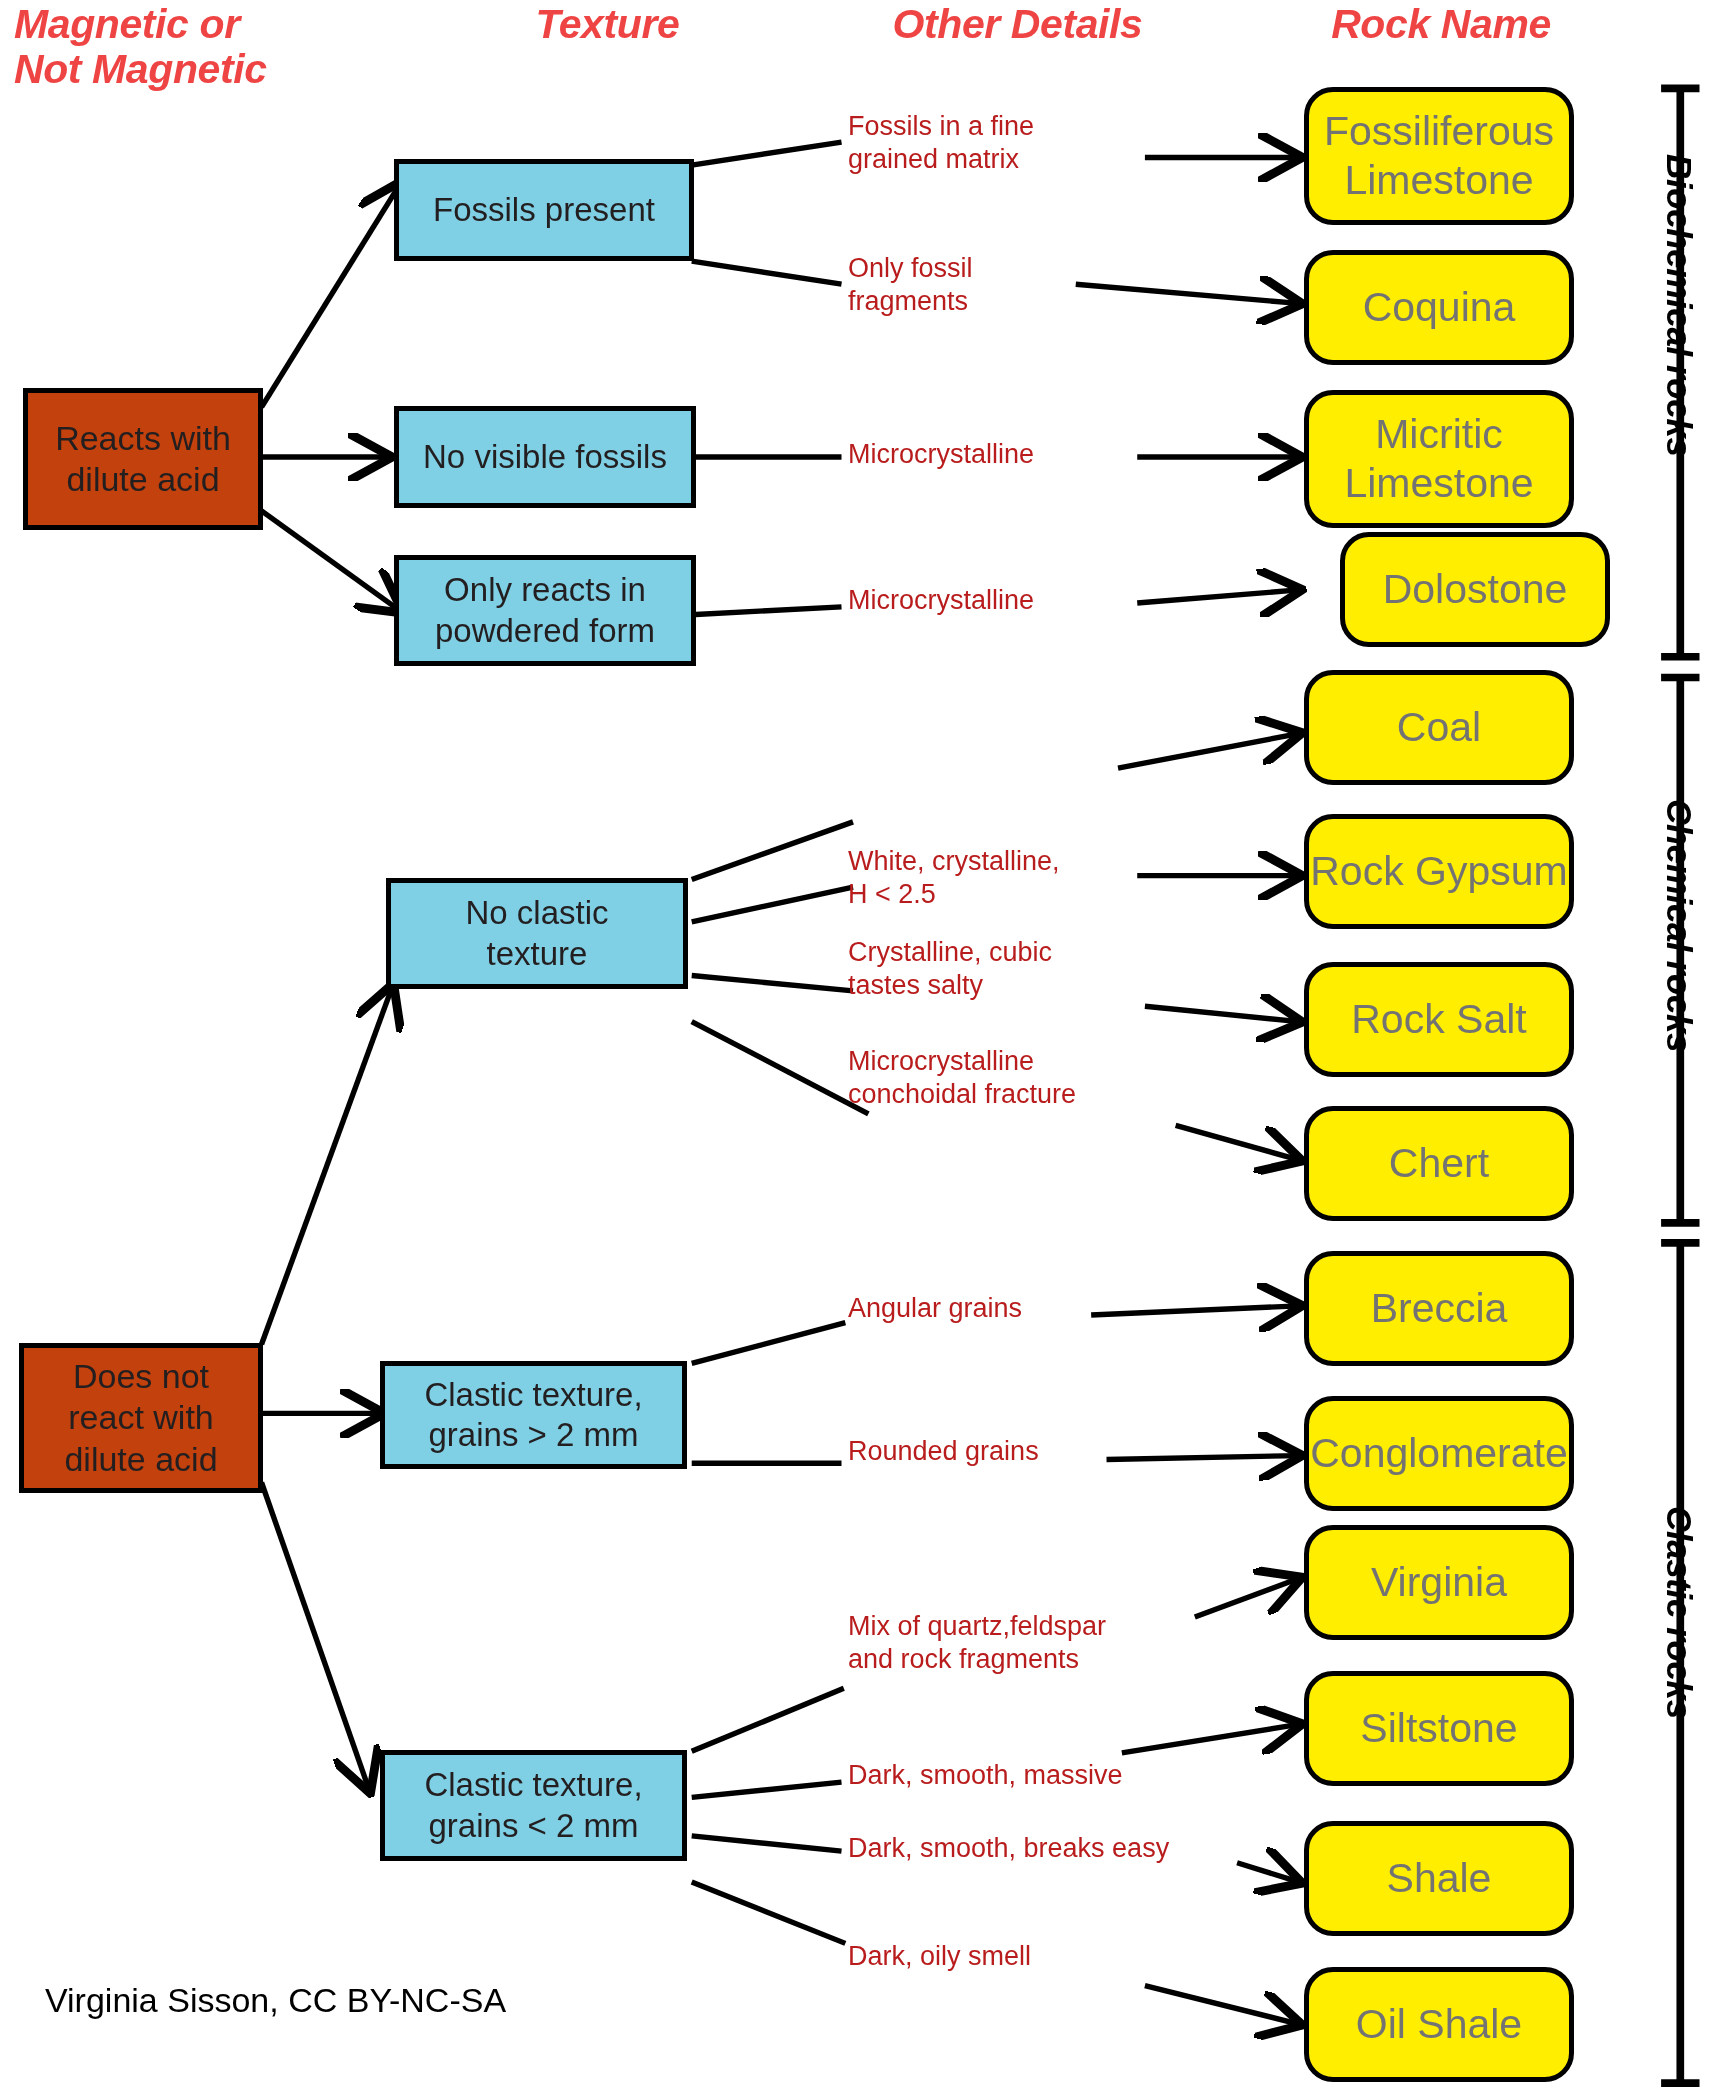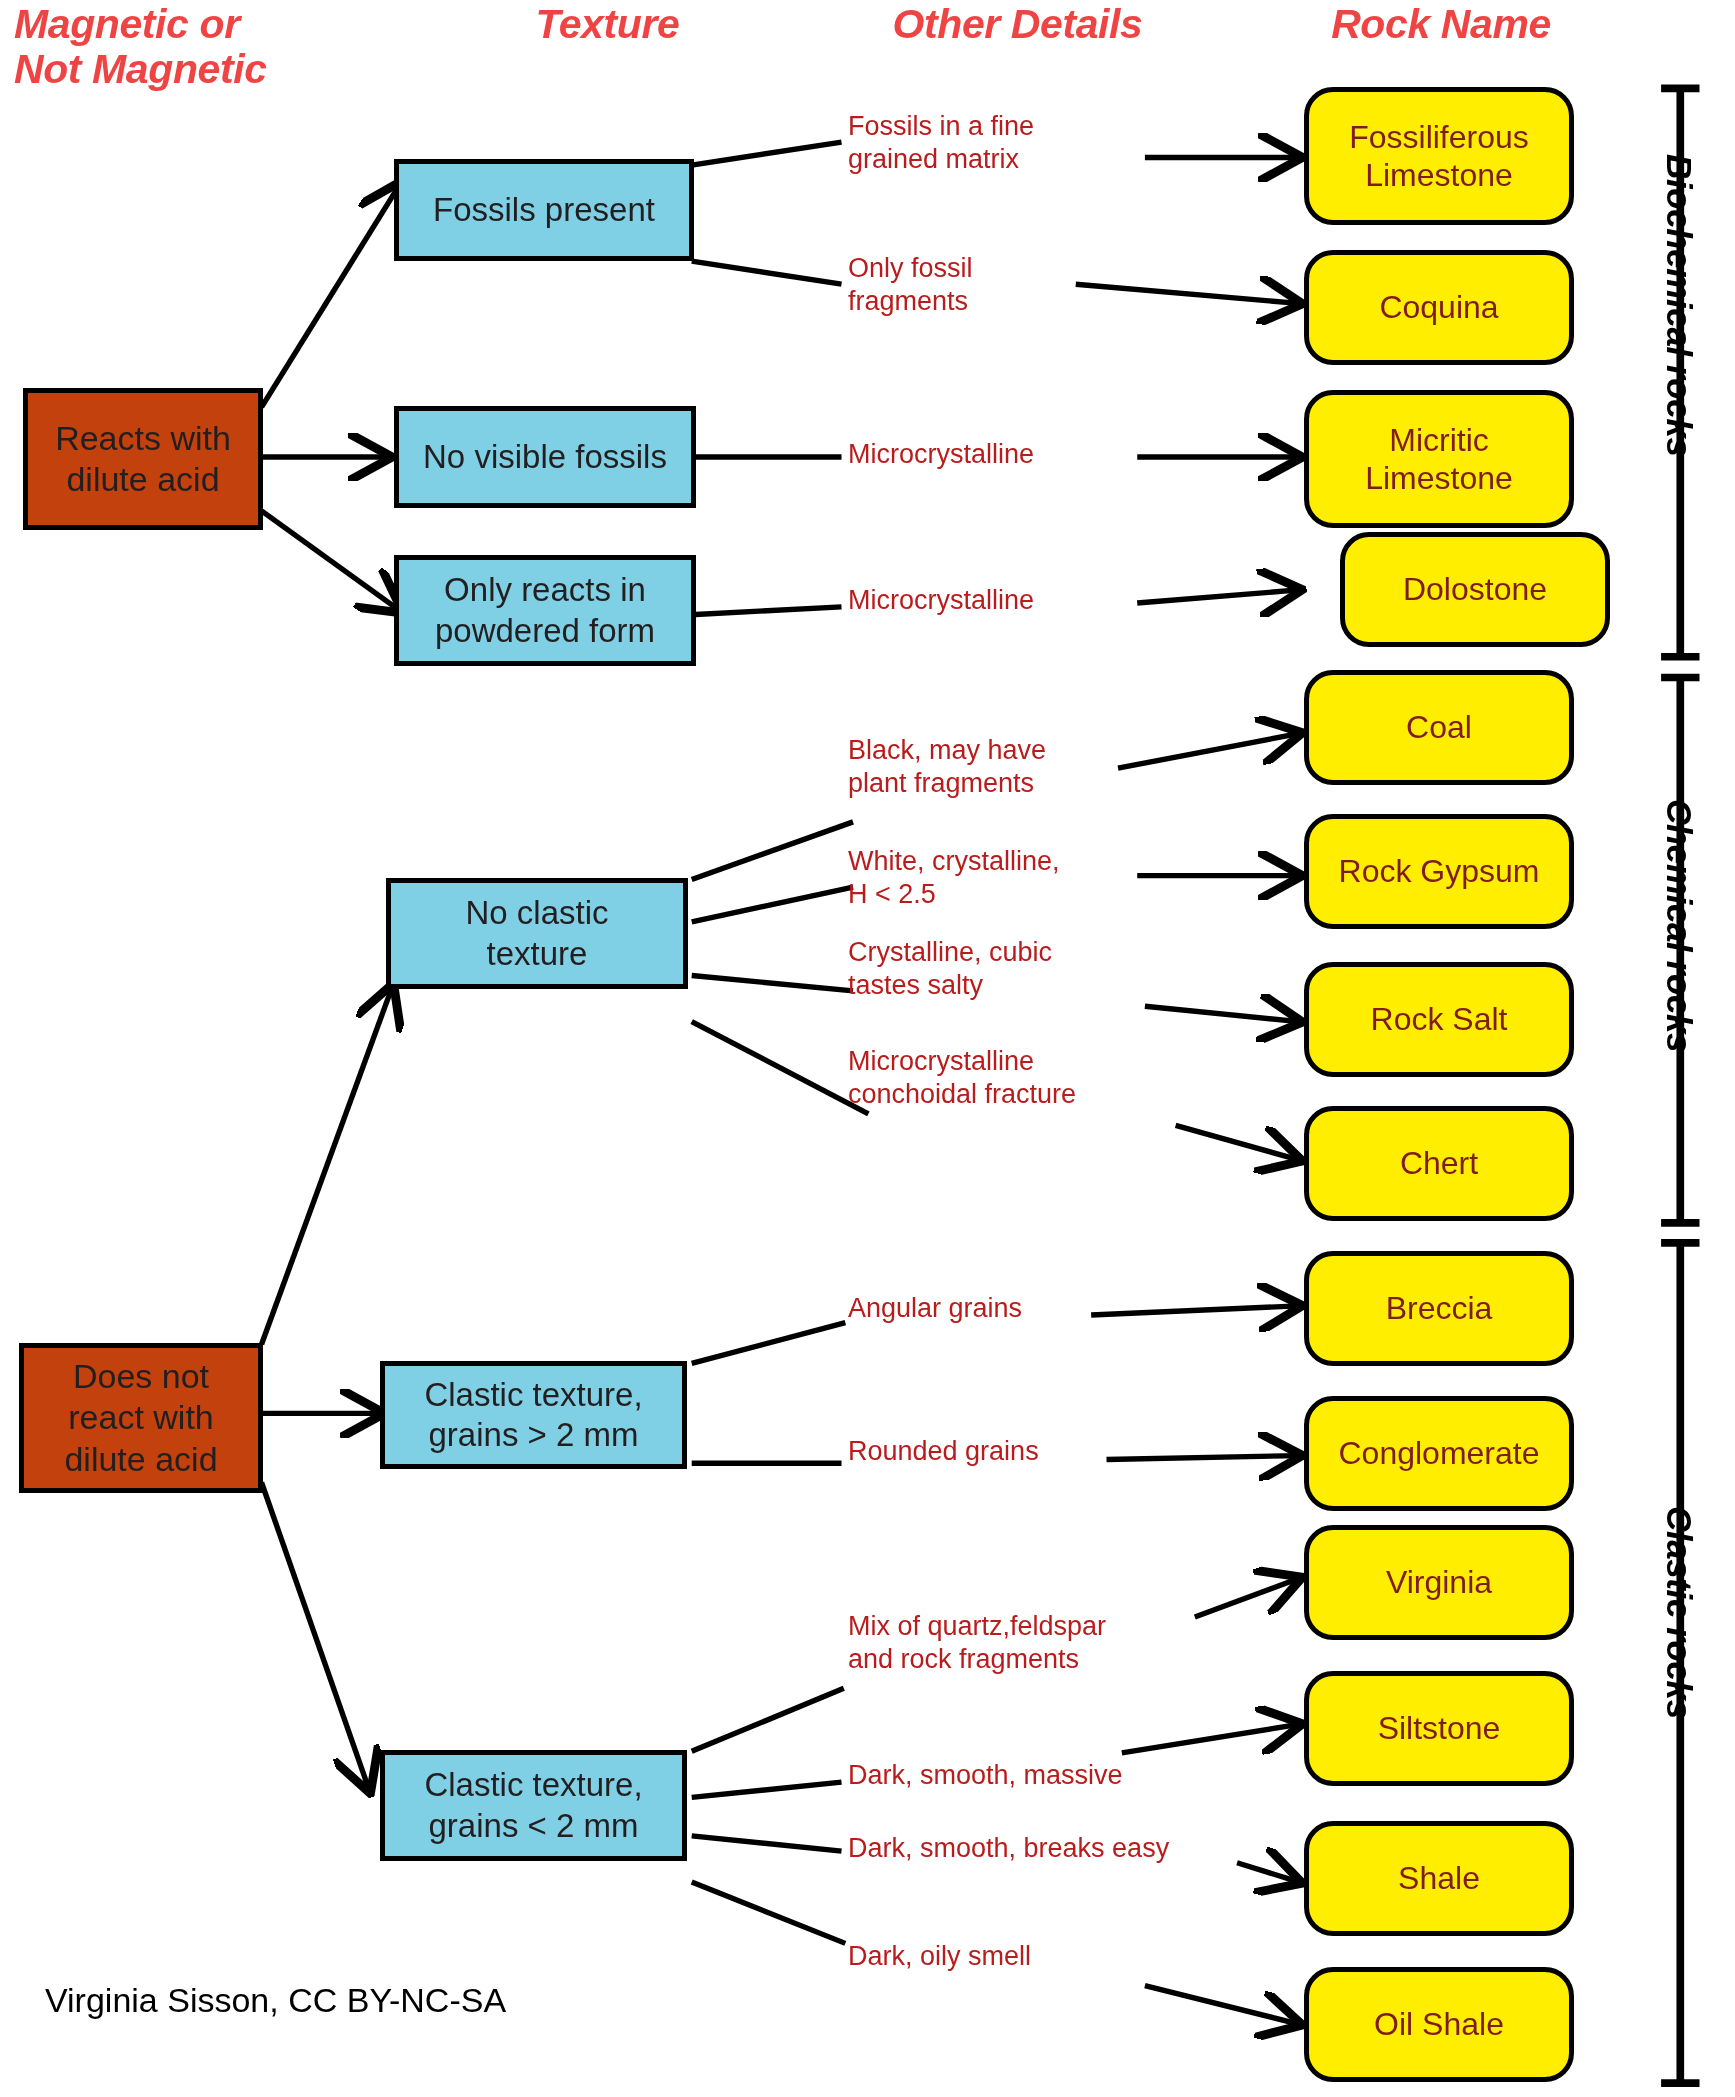--- a/index.html
+++ b/index.html
@@ -12,21 +12,21 @@
   .gbox{position:absolute;background:#c2410c;border:5.4px solid #000;box-sizing:border-box;
         display:flex;align-items:center;justify-content:center;text-align:center;
         font-size:34px;color:#231f20;line-height:1.22;white-space:pre-line;}
 
   .bbox{position:absolute;background:#7FCFE5;border:5.4px solid #000;box-sizing:border-box;
         display:flex;align-items:center;justify-content:center;text-align:center;
         font-size:33px;color:#231f20;line-height:1.22;white-space:pre-line;}
 
   .ybox{position:absolute;background:#FFEE00;border:5.4px solid #000;border-radius:29px;
         box-sizing:border-box;display:flex;align-items:center;justify-content:center;
-        text-align:center;font-size:32px;color:#7f1d1d;line-height:1.2;white-space:pre-line;}
+        text-align:center;font-size:41px;color:#737373;line-height:1.2;white-space:pre-line;}
 
   .detail{position:absolute;font-size:27px;color:#b91c1c;line-height:1.24;white-space:pre-line;}
 
   .credit{position:absolute;font-size:34px;color:#000;}
 
   .vlabel{position:absolute;font-weight:bold;font-style:italic;font-size:35px;color:#000;
           transform-origin:0 0;transform:rotate(90deg);white-space:nowrap;letter-spacing:-0.4px;}
 
   svg.edges{position:absolute;left:0;top:0;width:1736px;height:2097px;pointer-events:none;}
   svg.brackets{position:absolute;left:0;top:0;width:1736px;height:2097px;pointer-events:none;}
@@ -116,22 +116,20 @@
 grains &gt; 2 mm</div>
   <div class="bbox" style="left:380px;top:1750px;width:307px;height:111px;">Clastic texture,
 grains &lt; 2 mm</div>
 
   <div class="detail" style="left:848px;top:110px;">Fossils in a fine
 grained matrix</div>
   <div class="detail" style="left:848px;top:252px;">Only fossil
 fragments</div>
   <div class="detail" style="left:848px;top:438px;">Microcrystalline</div>
   <div class="detail" style="left:848px;top:584px;">Microcrystalline</div>
-  <div class="detail" style="left:848px;top:734px;">Black, may have
-plant fragments</div>
   <div class="detail" style="left:848px;top:845px;">White, crystalline,
 H &lt; 2.5</div>
   <div class="detail" style="left:848px;top:926px;margin-top:10px;">Crystalline, cubic
 tastes salty</div>
   <div class="detail" style="left:848px;top:1045px;">Microcrystalline
 conchoidal fracture</div>
   <div class="detail" style="left:848px;top:1292px;">Angular grains</div>
   <div class="detail" style="left:848px;top:1435px;">Rounded grains</div>
   <div class="detail" style="left:848px;top:1610px;">Mix of quartz,feldspar
 and rock fragments</div>

